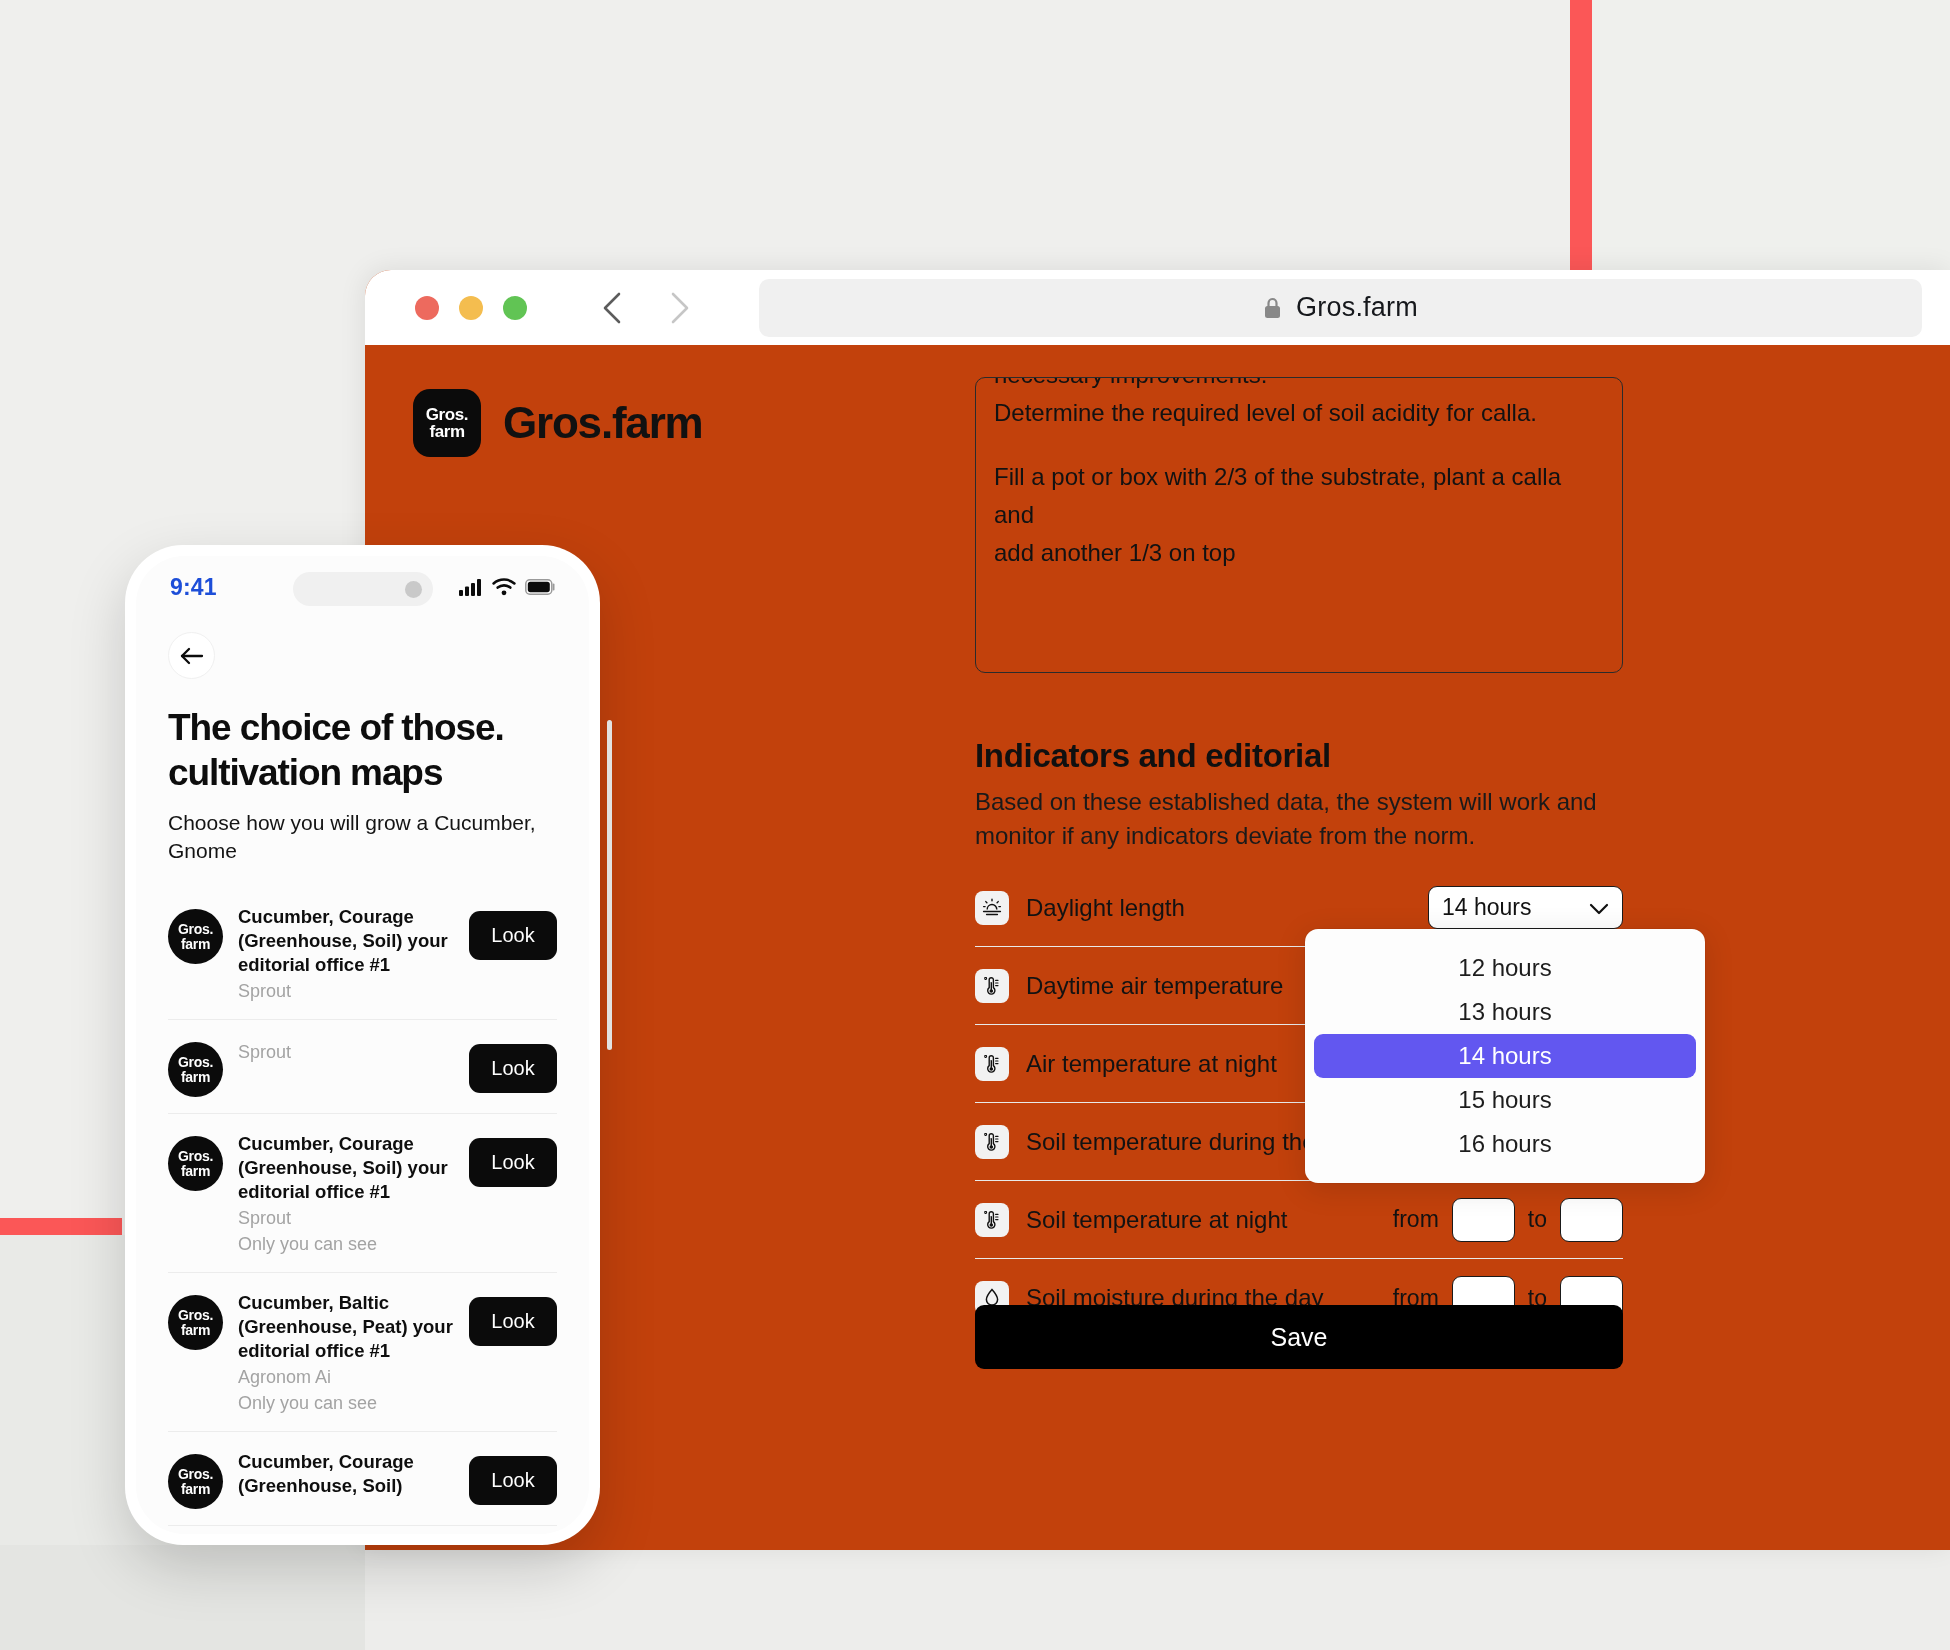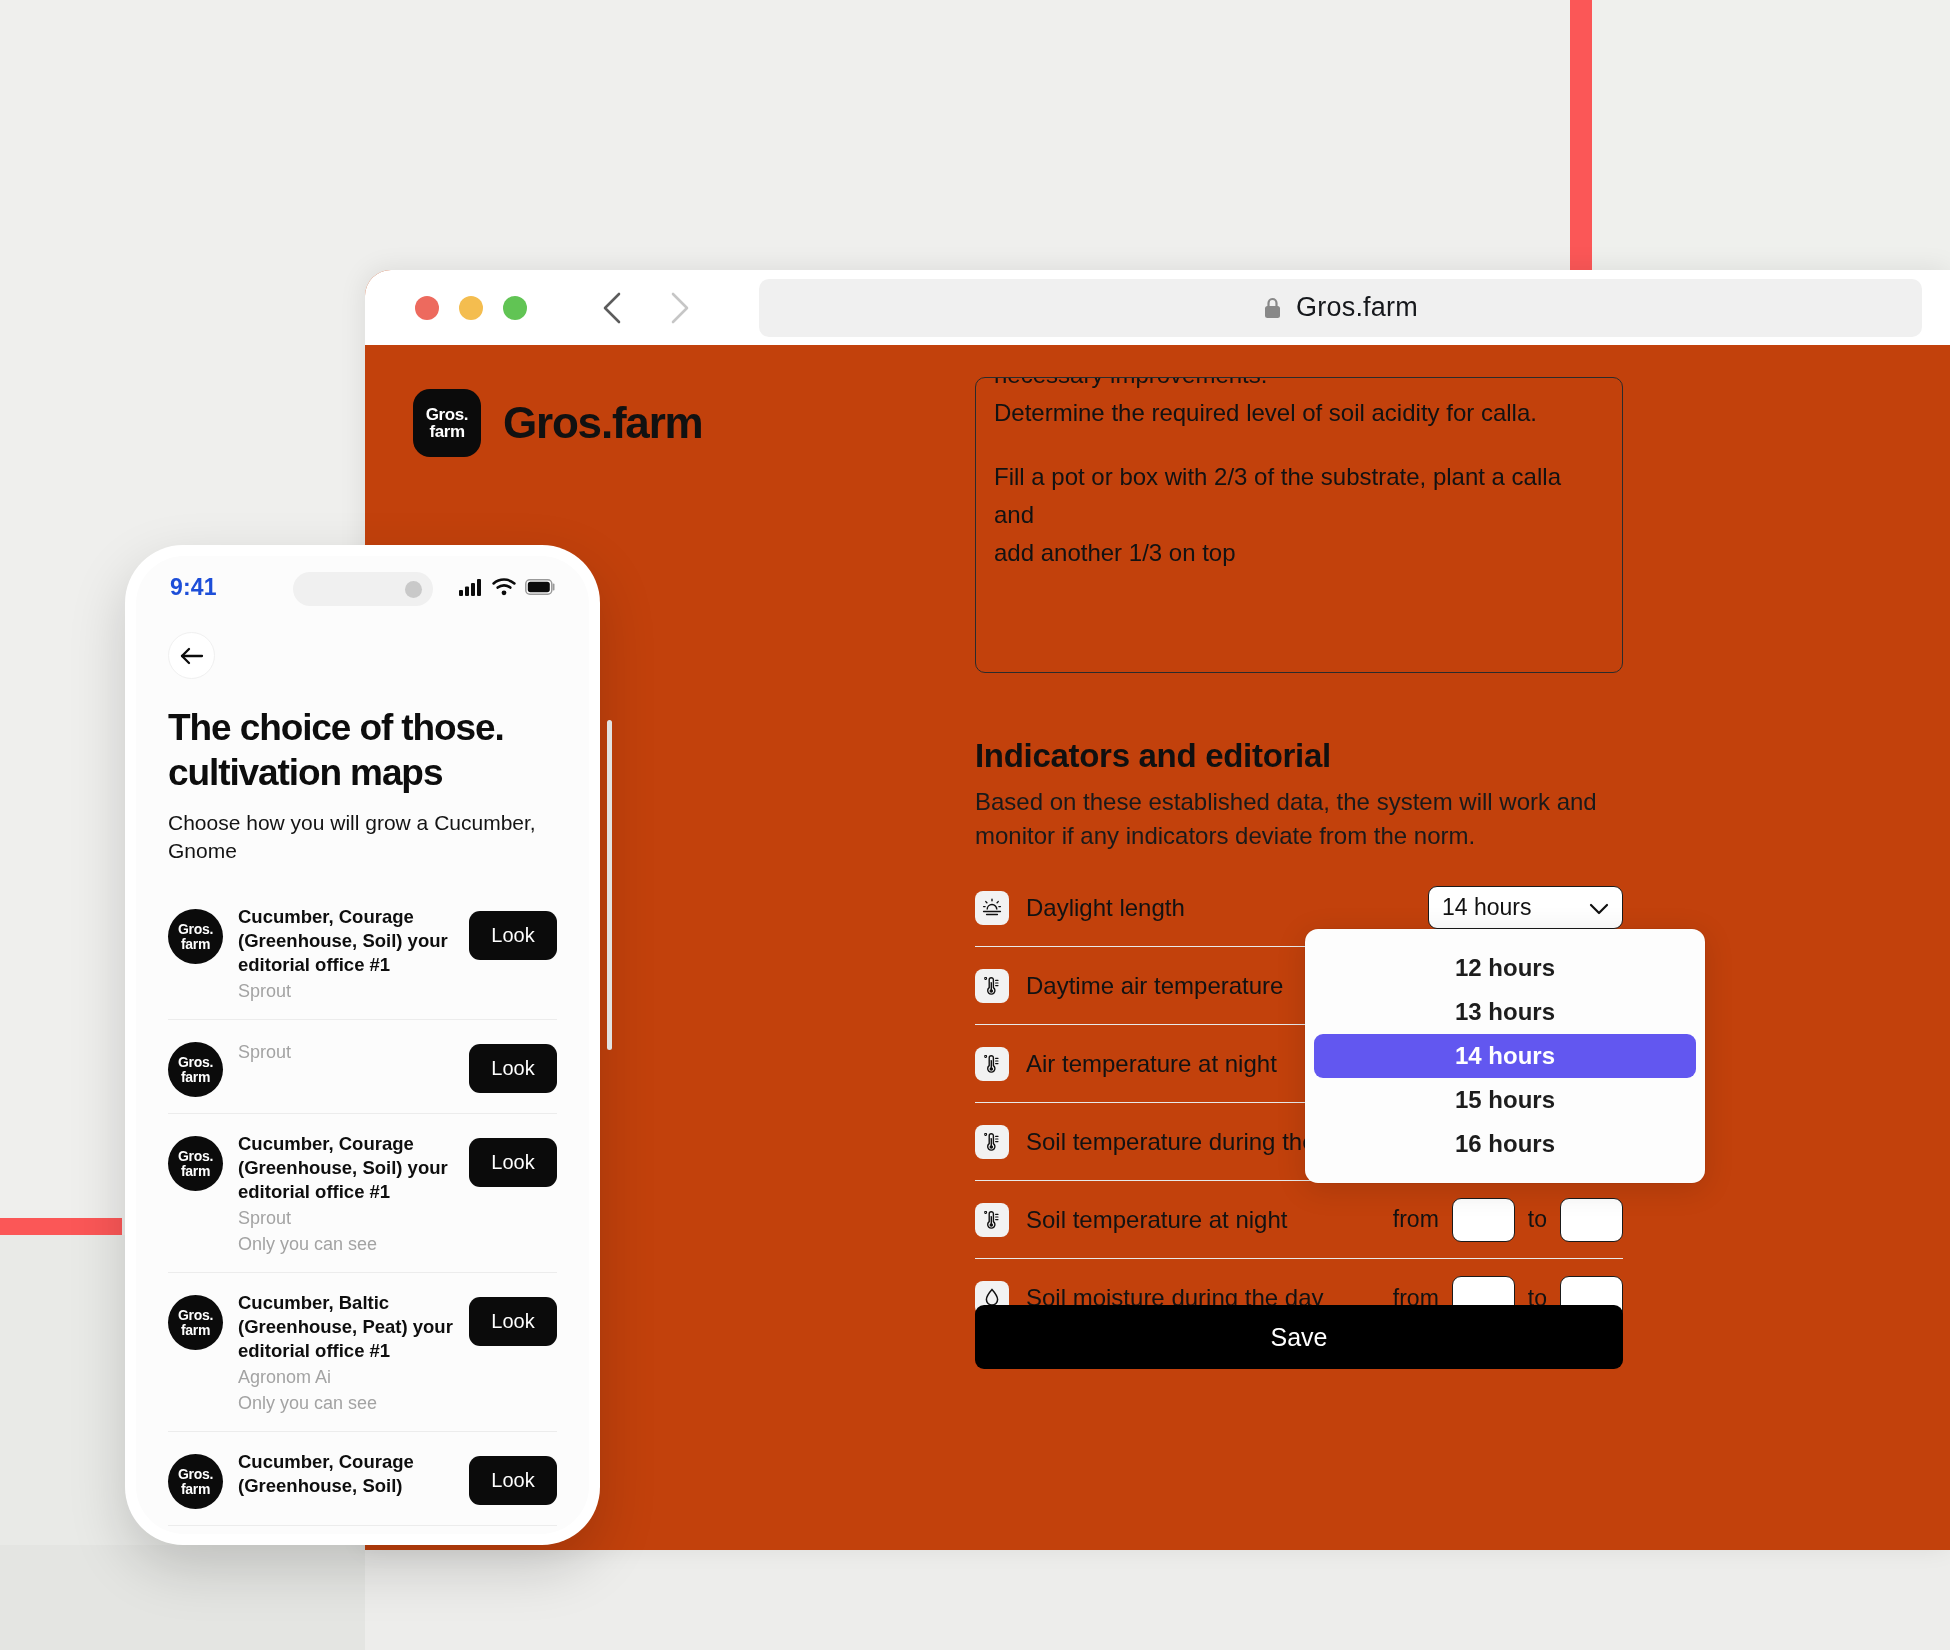--- a/index.html
+++ b/index.html
@@ -116,21 +116,21 @@
   }
 
   .dropdown {
     position: absolute; left: 300px; top: 584px; width: 400px;
     background: #fdfdfd; border-radius: 13px;
     box-shadow: 0 6px 30px rgba(0,0,0,0.13), 0 0 0 1px rgba(0,0,0,0.035);
     padding: 17px 9px; z-index: 20;
   }
   .dd-item {
     height: 44px; display: flex; align-items: center; justify-content: center;
-    font-size: 24px; color: #1d1d1d; border-radius: 9px; font-weight: bold;
+    font-size: 24px; color: #1d1d1d; border-radius: 9px;
   }
   .dd-item.sel { background: #6257f0; color: #fff; }
 
   .save-btn {
     position: absolute; left: -30px; top: 960px; width: 648px; height: 64px;
     background: #000; color: #fff; border: none; border-radius: 9px;
     font-size: 25px; font-family: inherit; cursor: pointer;
   }
 
   

